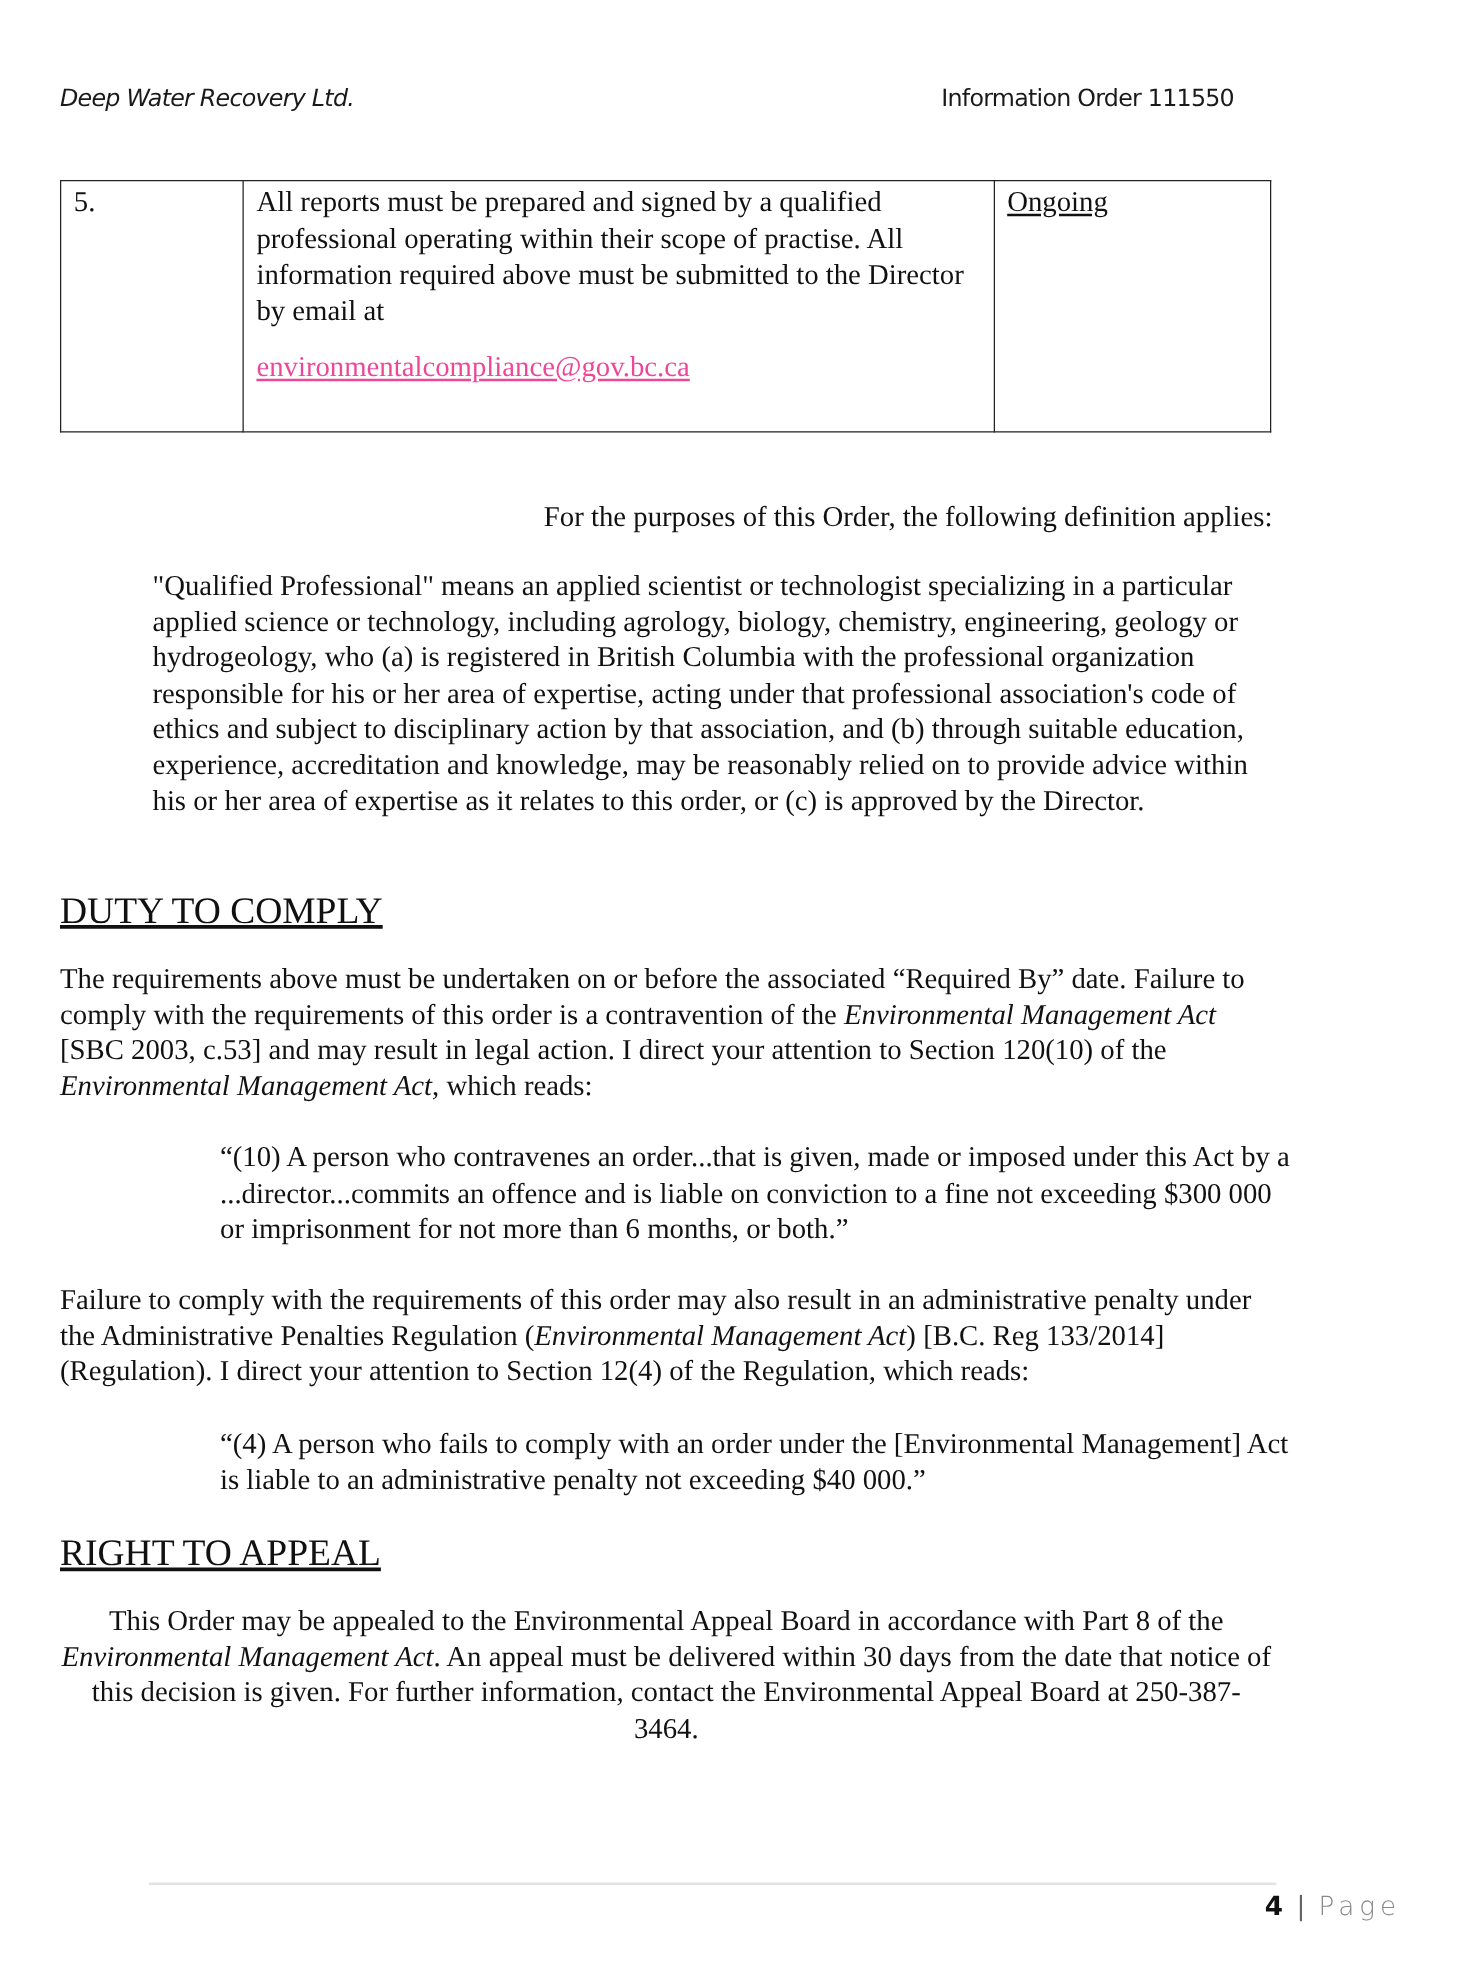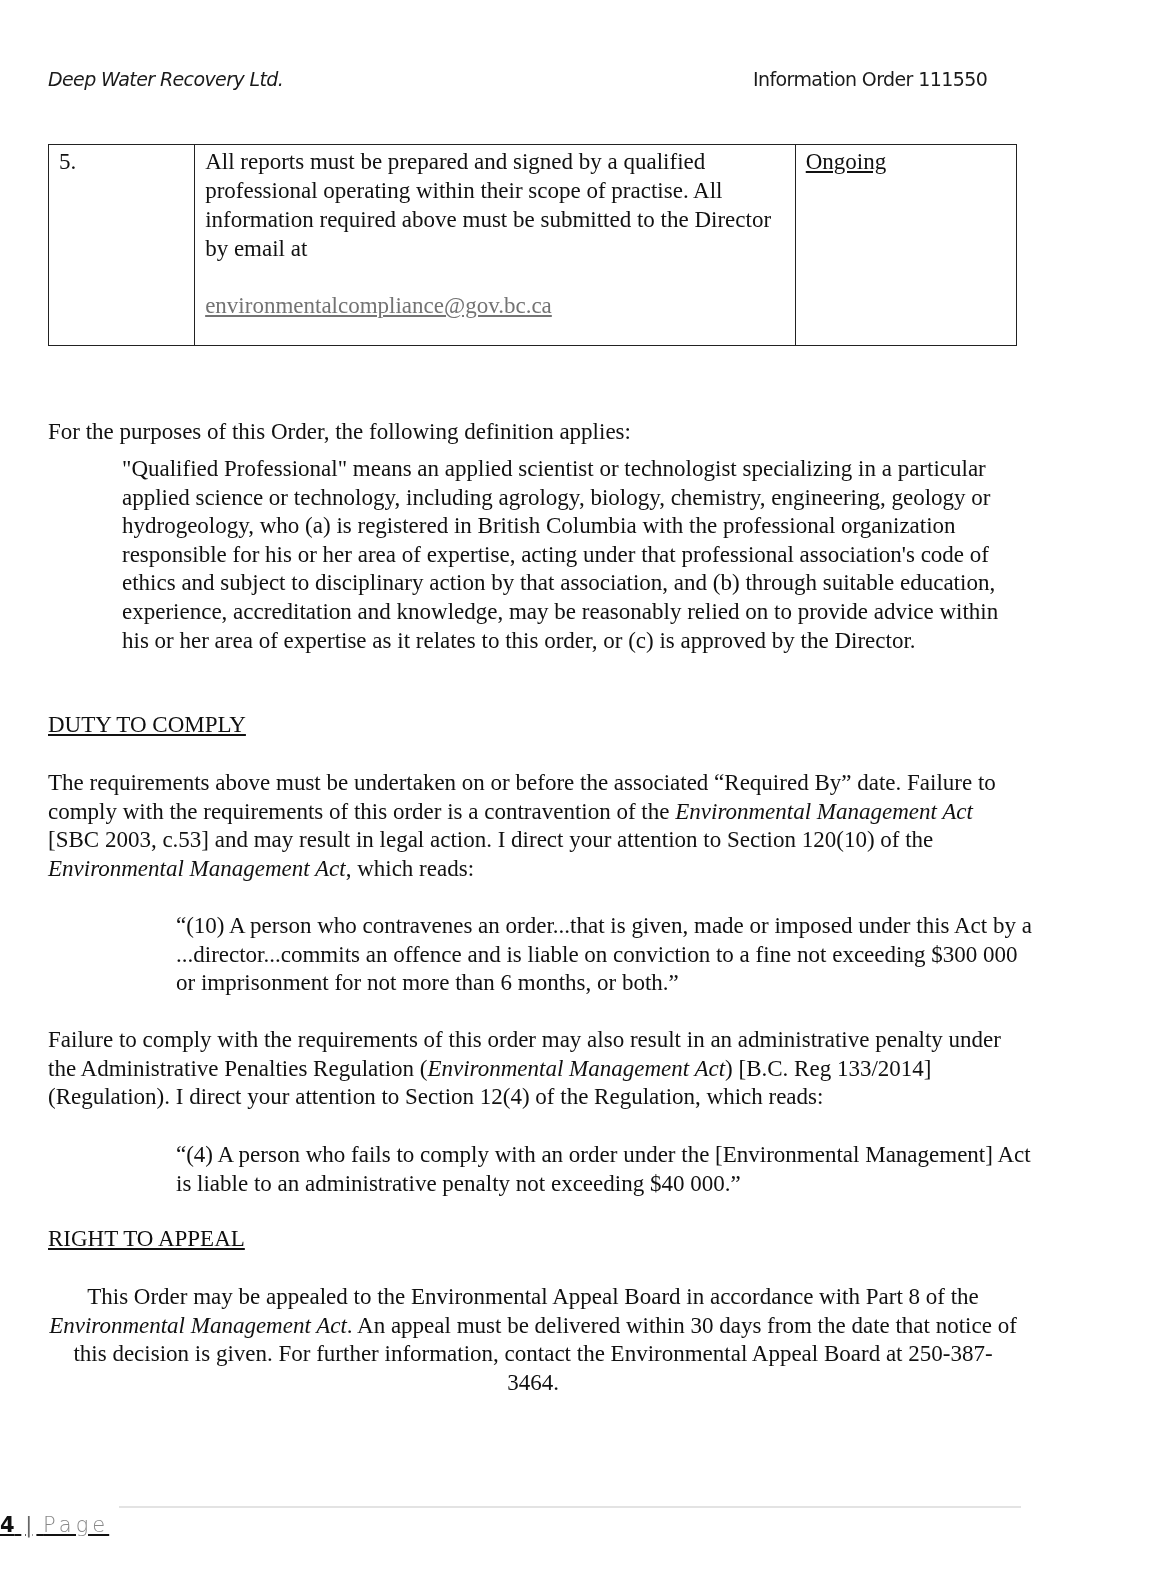--- a/index.html
+++ b/index.html
@@ -40,60 +40,59 @@
     }
     table.req-table td {
       border: 1.5px solid #222;
       vertical-align: top;
       padding: 2px 10px 0 10px;
     }
     .col-num { width: 125px; }
     .col-desc { width: 579px; }
     .col-date { width: 200px; text-decoration: underline; }
     .email-link {
-      color: #737373;
+      color: #ec4899;
       text-decoration: underline;
       display: inline-block;
-      margin-top: 28px;
+      margin-top: 16px;
     }
 
     .body-text {
       position: absolute;
       left: 48px;
       width: 970px;
       font-size: 23px;
       line-height: 28.6px;
     }
     .indent1 { left: 122px; width: 900px; }
     .indent2 { left: 176px; width: 860px; }
     .heading {
       position: absolute;
       left: 48px;
-      font-size: 23px;
+      font-size: 30px;
       text-decoration: underline;
     }
     em { }
 
     .footer-rule {
       position: absolute;
       top: 1506px;
       left: 119px;
       width: 902px;
       height: 2px;
       background: #e3e3e3;
     }
     .footer {
       position: absolute;
       top: 1513px;
       left: 0;
       width: 1121px;
-      text-align: left;
+      text-align: right;
       font-family: "DejaVu Sans", sans-serif;
       font-size: 21px;
-      text-decoration: underline;
     }
     .footer .num { font-weight: bold; color: #111; }
     .footer .sep { color: #666; margin: 0 4px; }
     .footer .word { color: #888; letter-spacing: 4px; font-weight: 300; }
   </style>
 </head>
 <body>
 
 <div class="page-header">
   <span class="left">Deep Water Recovery Ltd.</span>
@@ -106,21 +105,21 @@
     <td class="col-num">5.</td>
     <td class="col-desc">
       <div>All reports must be prepared and signed by a qualified professional operating within their scope of practise. All information required above must be submitted to the Director by email at</div>
       <a class="email-link">environmentalcompliance@gov.bc.ca</a>
     </td>
     <td class="col-date">Ongoing</td>
   </tr>
 </tbody>
   </table>
 
-<div class="body-text" style="top:418px;">For the purposes of this Order, the following definition applies:</div>
+<div class="body-text" style="top:400px;text-align:right;">For the purposes of this Order, the following definition applies:</div>
 
 <div class="body-text indent1" style="top:455px;">"Qualified Professional" means an applied scientist or technologist specializing in a particular applied science or technology, including agrology, biology, chemistry, engineering, geology or hydrogeology, who (a) is registered in British Columbia with the professional organization responsible for his or her area of expertise, acting under that professional association's code of ethics and subject to disciplinary action by that association, and (b) through suitable education, experience, accreditation and knowledge, may be reasonably relied on to provide advice within his or her area of expertise as it relates to this order, or (c) is approved by the Director.</div>
 
 <div class="heading" style="top:712px;">DUTY TO COMPLY</div>
 
 <div class="body-text" style="top:769px;"><span>The requirements above must be undertaken on or before the associated “Required By” date. Failure to comply with the requirements of this order is a contravention of the </span><em>Environmental Management Act</em><span> [SBC 2003, c.53] and may result in legal action. I direct your attention to Section 120(10) of the </span><em>Environmental Management Act</em><span>, which reads:</span></div>
 
 <div class="body-text indent2" style="top:912px;">“(10) A person who contravenes an order...that is given, made or imposed under this Act by a ...director...commits an offence and is liable on conviction to a fine not exceeding $300 000 or imprisonment for not more than 6 months, or both.”</div>
 
 <div class="body-text" style="top:1026px;"><span>Failure to comply with the requirements of this order may also result in an administrative penalty under the Administrative Penalties Regulation (</span><em>Environmental Management Act</em><span>) [B.C. Reg 133/2014] (Regulation). I direct your attention to Section 12(4) of the Regulation, which reads:</span></div>

